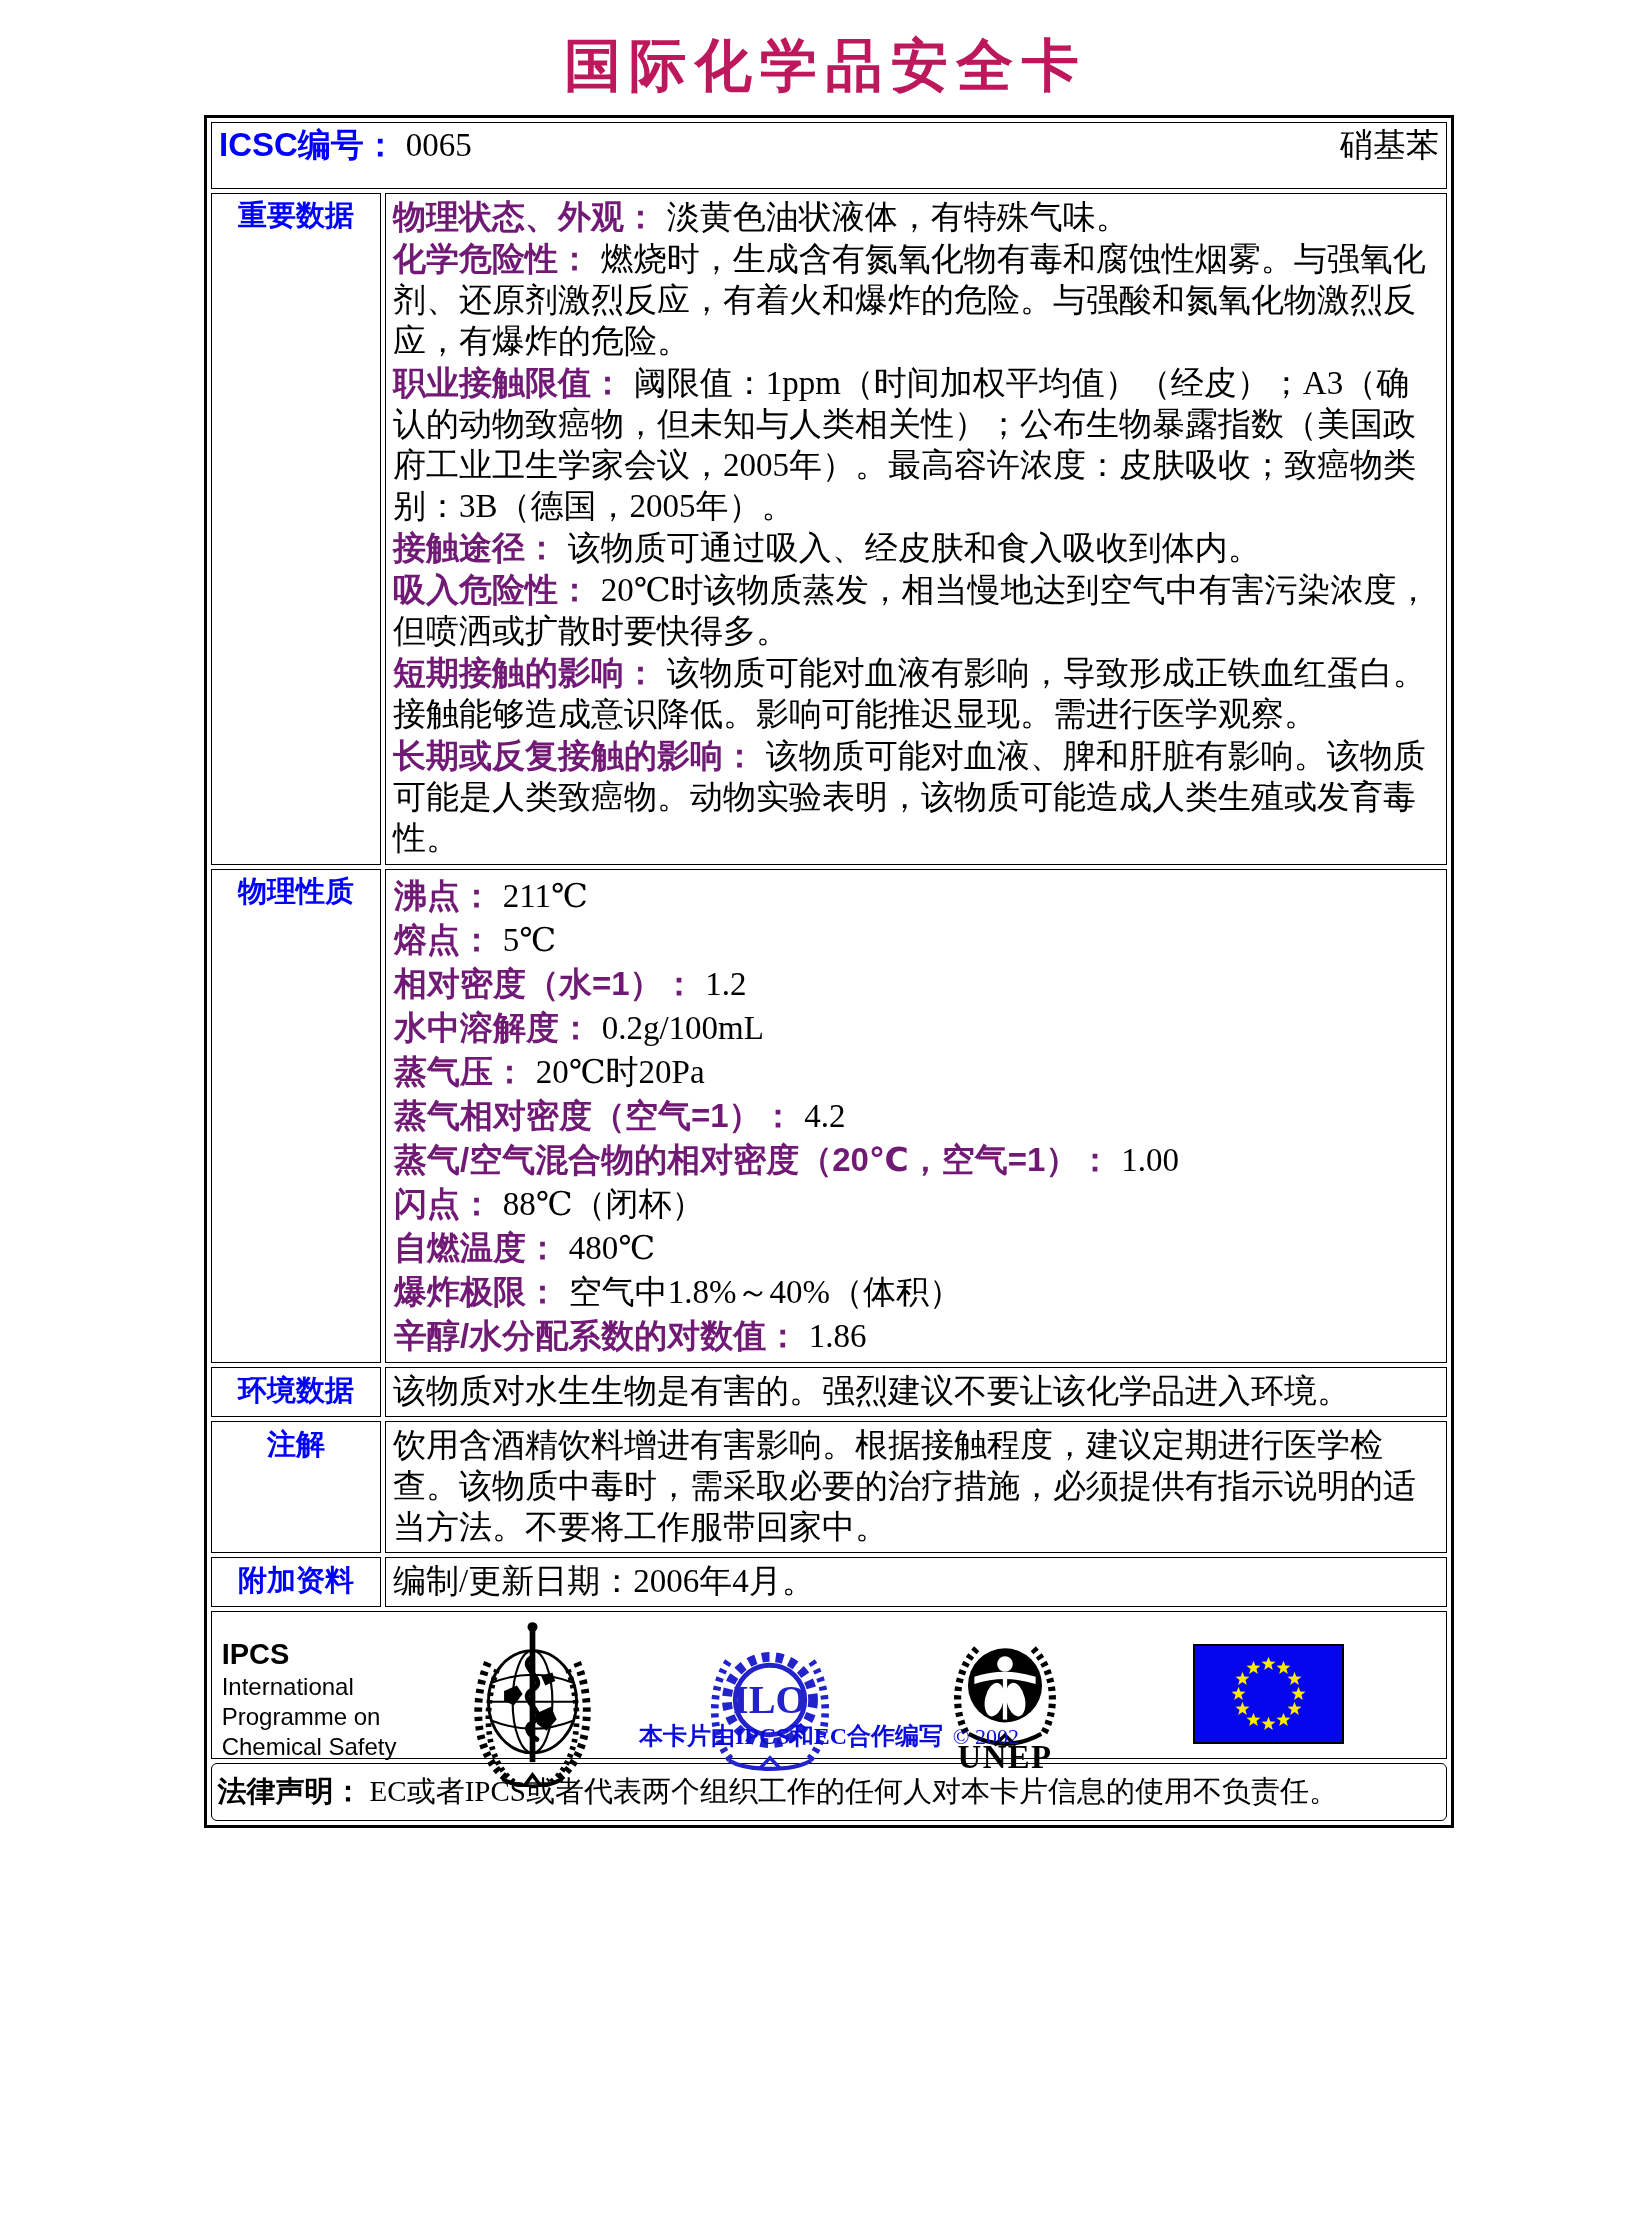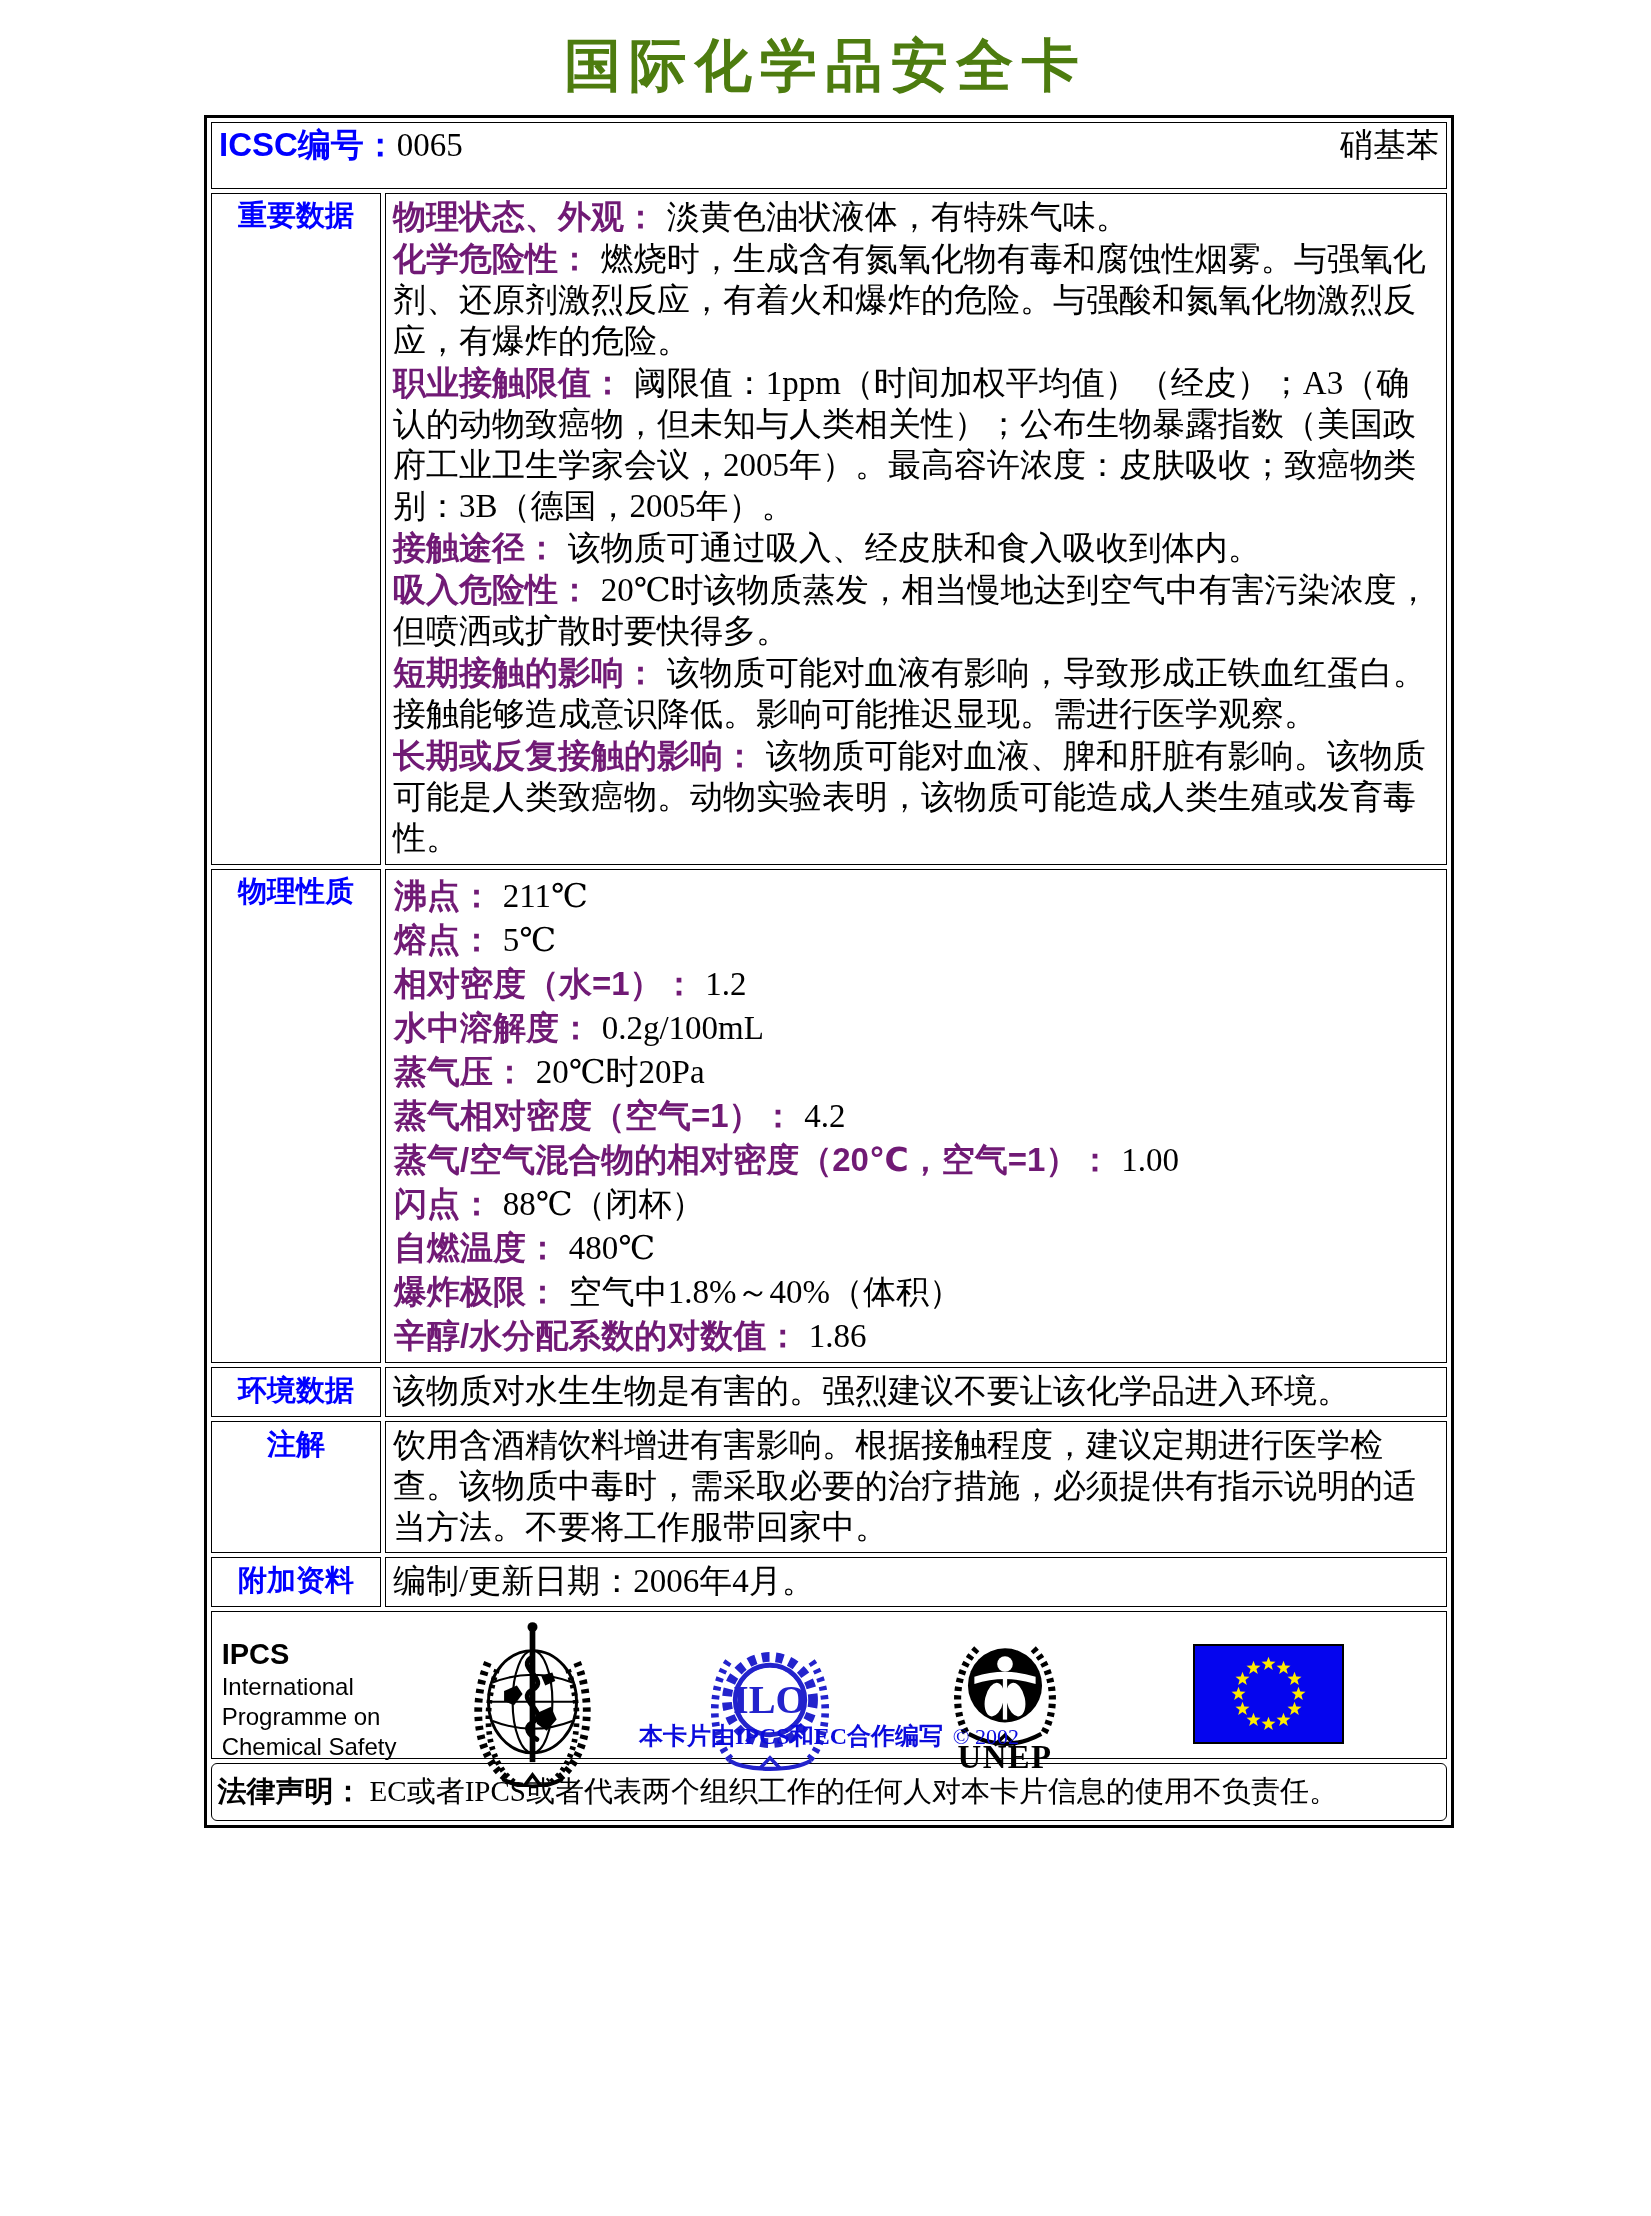--- a/index.html
+++ b/index.html
@@ -4,40 +4,40 @@
 <style>
   * { box-sizing: border-box; }
   html,body { margin:0; padding:0; }
   body {
     width:1651px; height:2216px; background:#ffffff;
     font-family:"Liberation Serif","DejaVu Serif",serif;
     color:#000;
   }
   .title {
     margin:28px 0 9.7px 0; text-align:center;
-    font-size:57px; font-weight:bold; color:#4d7c0f;
+    font-size:57px; font-weight:bold; color:#be185d;
     letter-spacing:8.4px;
     font-family:"DejaVu Serif","Liberation Serif",serif;
   }
   table.card {
     margin-left:204px; width:1250px;
     border:3.5px solid #000; border-collapse:separate; border-spacing:4.2px;
     background:#fff; table-layout:fixed;
   }
   col.c1 { width:170px; }
   table.card td { border:1.4px solid #000; background:#fff; vertical-align:top; }
   .head-cell {
     height:67px; vertical-align:middle; font-size:33px; padding:0 7px;
     white-space:nowrap; overflow:hidden;
   }
   .blue-sans {
     color:#0000ff; font-weight:bold;
     font-family:"Liberation Sans","DejaVu Sans",sans-serif;
   }
-  .head-num { margin-left:0; font-size:33px; }
+  .head-num { margin-left:9px; font-size:33px; }
   .chem-name { float:right; font-size:33px; }
   .label-cell {
     text-align:center; vertical-align:middle;
     color:#0000ff; font-weight:bold; font-size:29px;
     font-family:"Liberation Sans","DejaVu Sans",sans-serif;
     padding:2.8px 1.4px;
   }
   .content-cell { padding:2.8px 7px 4.2px 7px; font-size:33px; line-height:41px; }
   .content-cell.props { line-height:44px; padding-top:4.2px;padding-left:8px; }
   .entry { display:block; }

